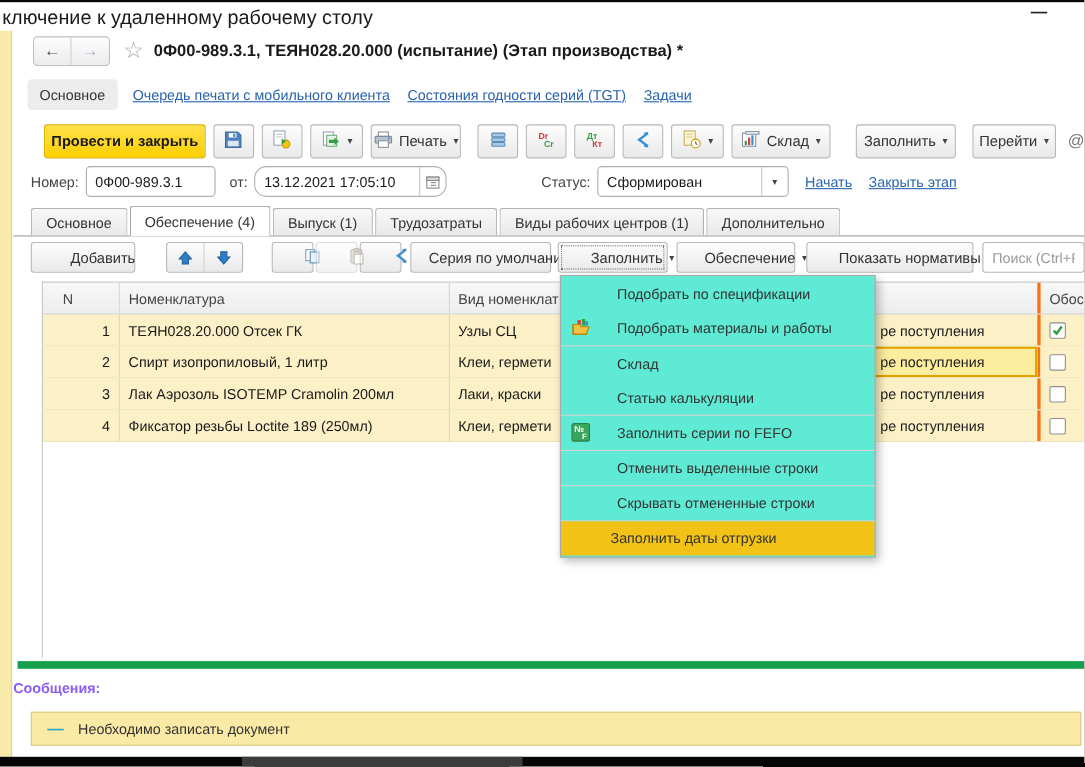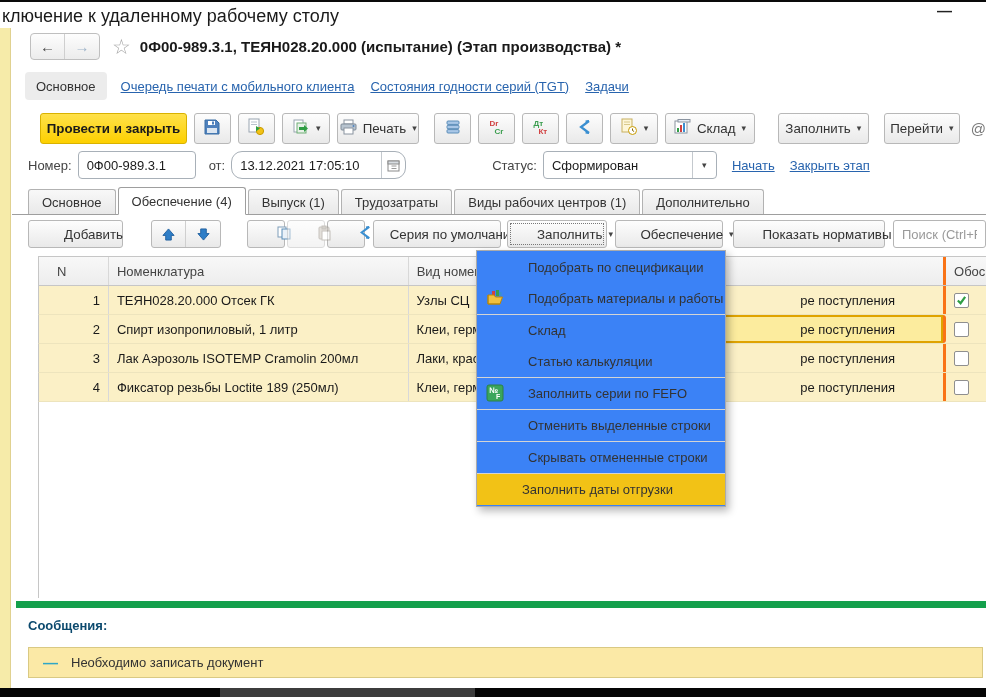--- a/index.html
+++ b/index.html
@@ -94,31 +94,31 @@
   .c-kind { width:310px; padding-left:8px; border-right:1px solid #d8d8d8; }
   .c-rec { width:228px; padding-left:82px; border-right:3px solid #f97316; position:relative; }
   .c-chk { width:40px; justify-content:flex-start; padding-left:8px; }
   .t-head .c-chk { padding-left:8px; }
   .c-rec.sel { background:#fcec9e; box-shadow:inset 0 0 0 2px #dfa300; border-radius:3px; }
   .checkbox { width:15px; height:15px; background:#fff; border:1px solid #8f8f8f; border-radius:2px;
     display:flex; align-items:center; justify-content:center; }
   .t-body-rest { height:196px; border-left:1px solid #c6c6c6; background:#fff; }
 
   
-  .menu { position:absolute; left:476px; top:250px; width:250px; background:#3b82f6;
+  .menu { position:absolute; left:509px; top:250px; width:287px; background:#5eead4;
     border:1px solid #ababab; box-shadow:3px 4px 8px rgba(0,0,0,.28); z-index:30; padding:1px 0; }
   .menu-item { height:31px; display:flex; align-items:center; padding-left:51px; position:relative;
     color:#333; cursor:pointer; }
   .menu-item .mi-icon { position:absolute; left:9px; top:6px; width:20px; height:20px; }
   .menu-item.hl { background:#f2c216;padding-left:45px; }
   .menu-sep { border-top:1px solid #d4d4d4; margin:0; }
 
   
   .green-bar { position:absolute; left:16px; top:601px; right:0; height:7px; background:#14a04c; }
-  .msg-title { position:absolute; left:28px; top:618px; font-weight:bold; color:#0c4a6e; }
+  .msg-title { position:absolute; left:12px; top:618px; font-weight:bold; color:#8b5cf6; }
   .msg-bar { position:absolute; left:28px; top:647px; right:3px; height:31px; background:#fbe9a6;
     border:1px solid #d9c983; display:flex; align-items:center; padding-left:14px; }
   .msg-dash { color:#2fa7c7; font-weight:bold; font-size:15px; margin-right:13px; }
 
   .bottom-bar { position:absolute; left:0; right:0; bottom:0; height:9px; background:#050505; }
   .bottom-seg { position:absolute; left:220px; width:255px; top:0; bottom:0; background:#3c3c3c; }
 </style>
 </head>
 <body>
 

